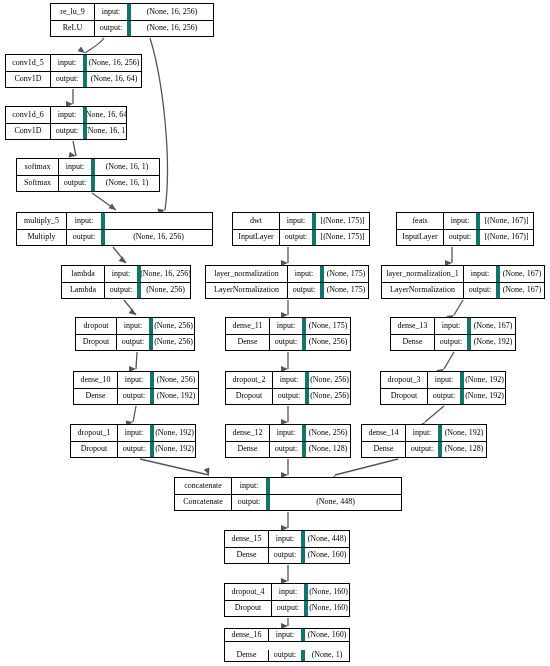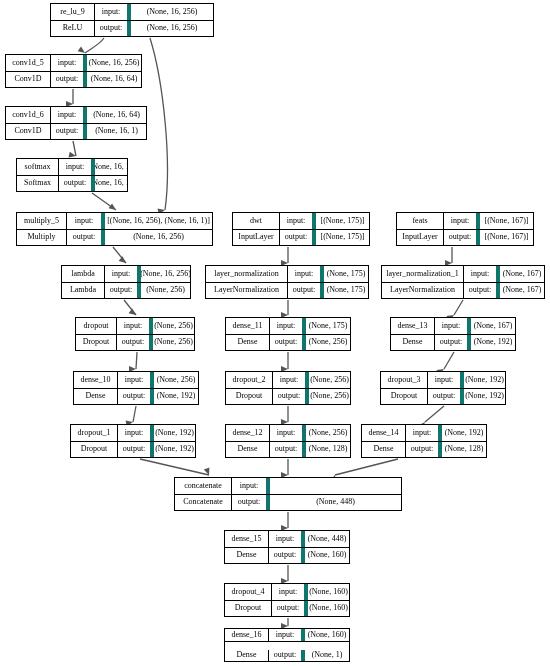--- a/index.html
+++ b/index.html
@@ -132,49 +132,48 @@
         <div class="cell c-name" style="width: 45px; flex: 0 0 45px;">conv1d_5</div>
         <div class="cell c-io" style="width: 36px; flex: 0 0 36px;">input:</div>
         <div class="cell c-shape">(None, 16, 256)</div>
       </div>
       <div class="row">
         <div class="cell c-name" style="width: 45px; flex: 0 0 45px;">Conv1D</div>
         <div class="cell c-io" style="width: 36px; flex: 0 0 36px;">output:</div>
         <div class="cell c-shape">(None, 16, 64)</div>
       </div>
     </div>
-    <div class="node" style="left: 5px; top: 106px; width: 142px; height: 34px;">
+    <div class="node" style="left: 5px; top: 106px; width: 122px; height: 34px;">
       <div class="row top">
         <div class="cell c-name" style="width: 45px; flex: 0 0 45px;">conv1d_6</div>
         <div class="cell c-io" style="width: 36px; flex: 0 0 36px;">input:</div>
         <div class="cell c-shape">(None, 16, 64)</div>
       </div>
       <div class="row">
         <div class="cell c-name" style="width: 45px; flex: 0 0 45px;">Conv1D</div>
         <div class="cell c-io" style="width: 36px; flex: 0 0 36px;">output:</div>
         <div class="cell c-shape">(None, 16, 1)</div>
       </div>
     </div>
-    <div class="node" style="left: 16px; top: 158px; width: 112px; height: 34px;">
+    <div class="node" style="left: 16px; top: 158px; width: 144px; height: 34px;">
       <div class="row top">
         <div class="cell c-name" style="width: 42px; flex: 0 0 42px;">softmax</div>
         <div class="cell c-io" style="width: 36px; flex: 0 0 36px;">input:</div>
         <div class="cell c-shape">(None, 16, 1)</div>
       </div>
       <div class="row">
         <div class="cell c-name" style="width: 42px; flex: 0 0 42px;">Softmax</div>
         <div class="cell c-io" style="width: 36px; flex: 0 0 36px;">output:</div>
         <div class="cell c-shape">(None, 16, 1)</div>
       </div>
     </div>
     <div class="node" style="left: 16px; top: 212px; width: 197px; height: 34px;">
       <div class="row top">
         <div class="cell c-name" style="width: 50px; flex: 0 0 50px;">multiply_5</div>
         <div class="cell c-io" style="width: 38px; flex: 0 0 38px;">input:</div>
-        <div class="cell c-shape">[(None, 16, 256), (None, 16, 1)]</div>
       </div>
       <div class="row">
         <div class="cell c-name" style="width: 50px; flex: 0 0 50px;">Multiply</div>
         <div class="cell c-io" style="width: 38px; flex: 0 0 38px;">output:</div>
         <div class="cell c-shape">(None, 16, 256)</div>
       </div>
     </div>
     <div class="node" style="left: 232px; top: 212px; width: 138px; height: 34px;">
       <div class="row top">
         <div class="cell c-name" style="width: 47px; flex: 0 0 47px;">dwt</div>

